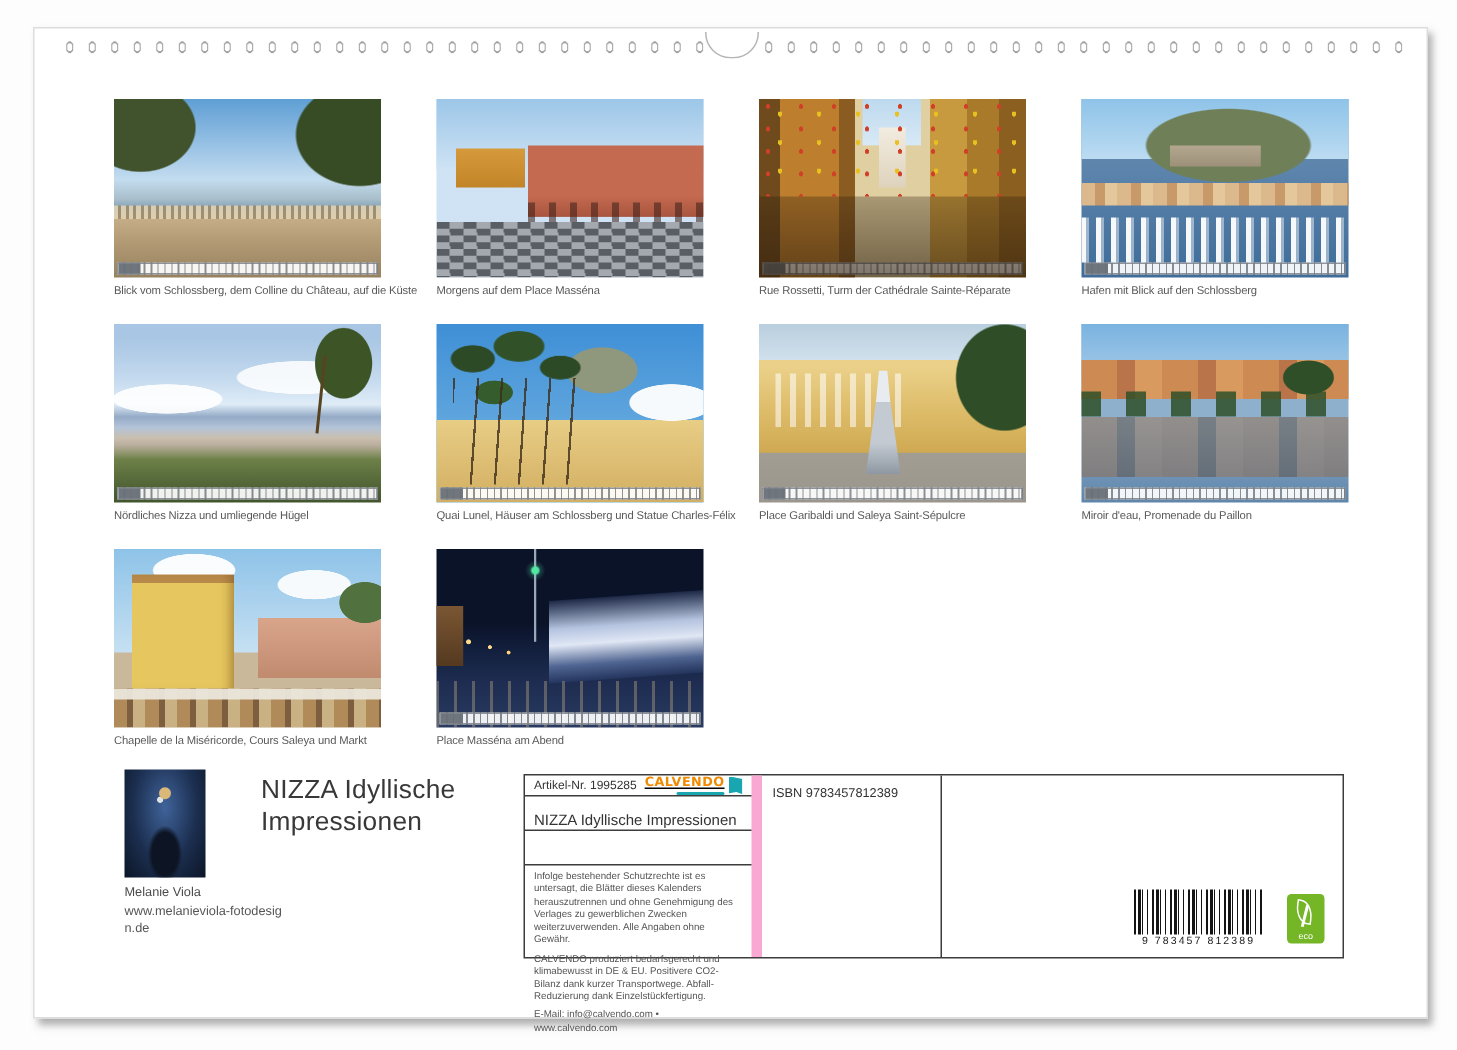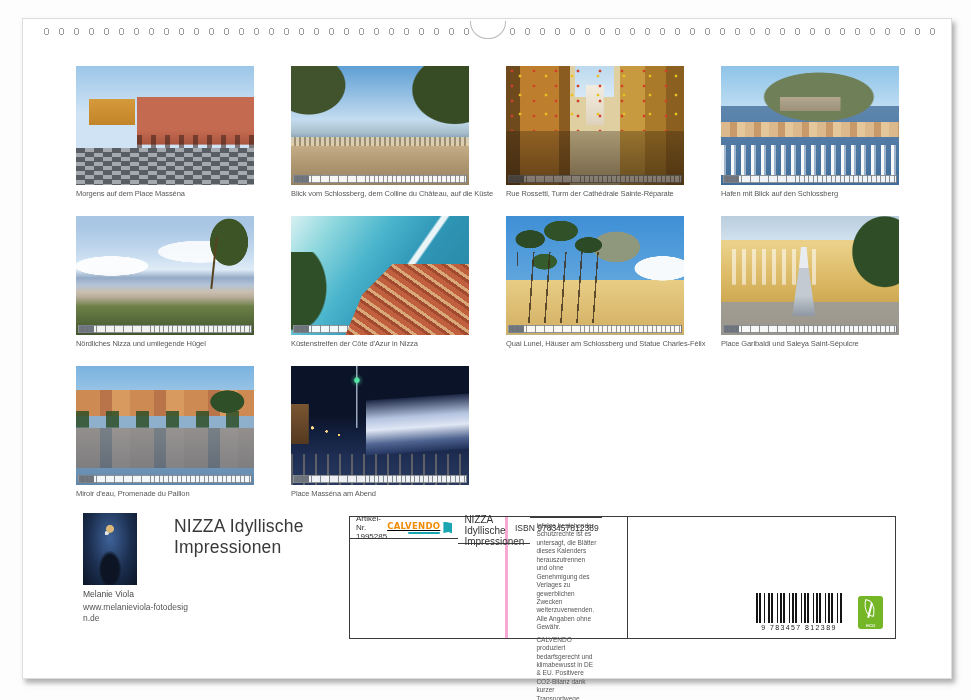--- a/index.html
+++ b/index.html
@@ -140,21 +140,21 @@
     radial-gradient(circle 6px at 50% 22%,#d9b87a 60%,rgba(217,184,122,0) 72%),
     radial-gradient(circle 3px at 44% 28%,#dfe2e6 60%,rgba(255,255,255,0) 78%),
     radial-gradient(ellipse 16px 26px at 50% 78%,#0d1524 55%,rgba(13,21,36,0) 72%),
     radial-gradient(ellipse at 50% 35%,#3f639a 0%,#1c2f50 55%,#0b1526 100%);}
   .byline{position:absolute;left:60px;top:570px;width:105px;font-size:8.5px;color:#4a4a4a;line-height:1.3;}
   .byline .site{margin-top:2px;color:#555;word-break:break-all;}
   .title{position:absolute;left:151px;top:497px;width:175px;font-size:17.5px;line-height:1.18;color:#383838;letter-spacing:.2px;}
 
   .infobox{position:absolute;left:326px;top:497px;width:547px;height:123px;display:flex;
            border:1px solid #3c3c3c;background:#fff;box-sizing:border-box;}
-  .col-left{width:158px;border-right:3px solid #f9a8d4;display:flex;flex-direction:row;box-sizing:border-box;}
+  .col-left{width:158px;border-right:7px solid #f9a8d4;display:flex;flex-direction:column;box-sizing:border-box;gap:11px;}
   .row-art{height:21px;border-bottom:1px solid #3c3c3c;display:flex;align-items:center;justify-content:space-between;padding:0 6px;}
   .art-no{font-size:8px;color:#333;}
   .logo{display:flex;align-items:center;gap:3px;}
   .logo-text{display:flex;flex-direction:column;align-items:flex-end;text-decoration:underline;}
   .logo-word{font-size:8.5px;font-weight:bold;color:#f08a00;letter-spacing:.3px;font-family:"DejaVu Sans",sans-serif;}
   .logo-tagline{width:32px;height:2px;background:#19a6b0;margin-top:1px;border-radius:1px;}
   .logo-icon{width:9px;height:12px;background:#19a6b0;clip-path:polygon(0 0,100% 15%,100% 100%,55% 88%,0 95%);}
   .row-title{height:26px;border-bottom:1px solid #3c3c3c;display:flex;align-items:center;padding:0 6px;font-size:10px;color:#333;}
   .row-gap{height:3px;}
   .row-legal{flex:1;border-top:1px solid #3c3c3c;padding:4px 6px 3px;font-size:6.5px;color:#555;line-height:1.3;display:flex;flex-direction:column;box-sizing:border-box;}
@@ -178,74 +178,74 @@
 
 <div class="stage">
   <div class="page">
 
     <div class="holes left"></div>
     <div class="holes right"></div>
     <div class="hanger"></div>
 
     <div class="grid">
       <figure>
+        <div class="photo p1">
+          <span class="strip"></span>
+          </div>
+        <figcaption class="cap">Blick vom Schlossberg, dem Colline du Château, auf die Küste</figcaption>
+      </figure>
+      <figure>
         <div class="photo p2">
           <span class="strip"></span>
           </div>
         <figcaption class="cap">Morgens auf dem Place Masséna</figcaption>
       </figure>
       <figure>
-        <div class="photo p1">
-          <span class="strip"></span>
-          </div>
-        <figcaption class="cap">Blick vom Schlossberg, dem Colline du Château, auf die Küste</figcaption>
-      </figure>
-      <figure>
         <div class="photo p4">
           <span class="strip"></span>
           </div>
         <figcaption class="cap">Rue Rossetti, Turm der Cathédrale Sainte-Réparate</figcaption>
       </figure>
       <figure>
         <div class="photo p3">
           <span class="strip"></span>
           </div>
         <figcaption class="cap">Hafen mit Blick auf den Schlossberg</figcaption>
       </figure>
 
       <figure>
         <div class="photo p5">
           <span class="strip"></span>
           </div>
         <figcaption class="cap">Nördliches Nizza und umliegende Hügel</figcaption>
       </figure>
       <figure>
-        <div class="photo p7">
-          <span class="strip"></span>
-          </div>
-        <figcaption class="cap">Küstenstreifen der Côte d'Azur in Nizza</figcaption>
-      </figure>
-      <figure>
         <div class="photo p8">
           <span class="strip"></span>
           </div>
         <figcaption class="cap">Quai Lunel, Häuser am Schlossberg und Statue Charles-Félix</figcaption>
       </figure>
 
       <figure>
         <div class="photo p9">
           <span class="strip"></span>
           </div>
         <figcaption class="cap">Place Garibaldi und Saleya Saint-Sépulcre</figcaption>
       </figure>
       <figure>
         <div class="photo p10">
           <span class="strip"></span>
           </div>
         <figcaption class="cap">Miroir d'eau, Promenade du Paillon</figcaption>
+      </figure>
+      <figure>
+        <div class="photo p11">
+          <span class="strip"></span>
+          </div>
+        <figcaption class="cap">Chapelle de la Miséricorde, Cours Saleya und Markt</figcaption>
       </figure>
       <figure>
         <div class="photo p12">
           <span class="strip"></span>
           </div>
         <figcaption class="cap">Place Masséna am Abend</figcaption>
       </figure>
     </div>
 
     <div class="portrait"></div>

